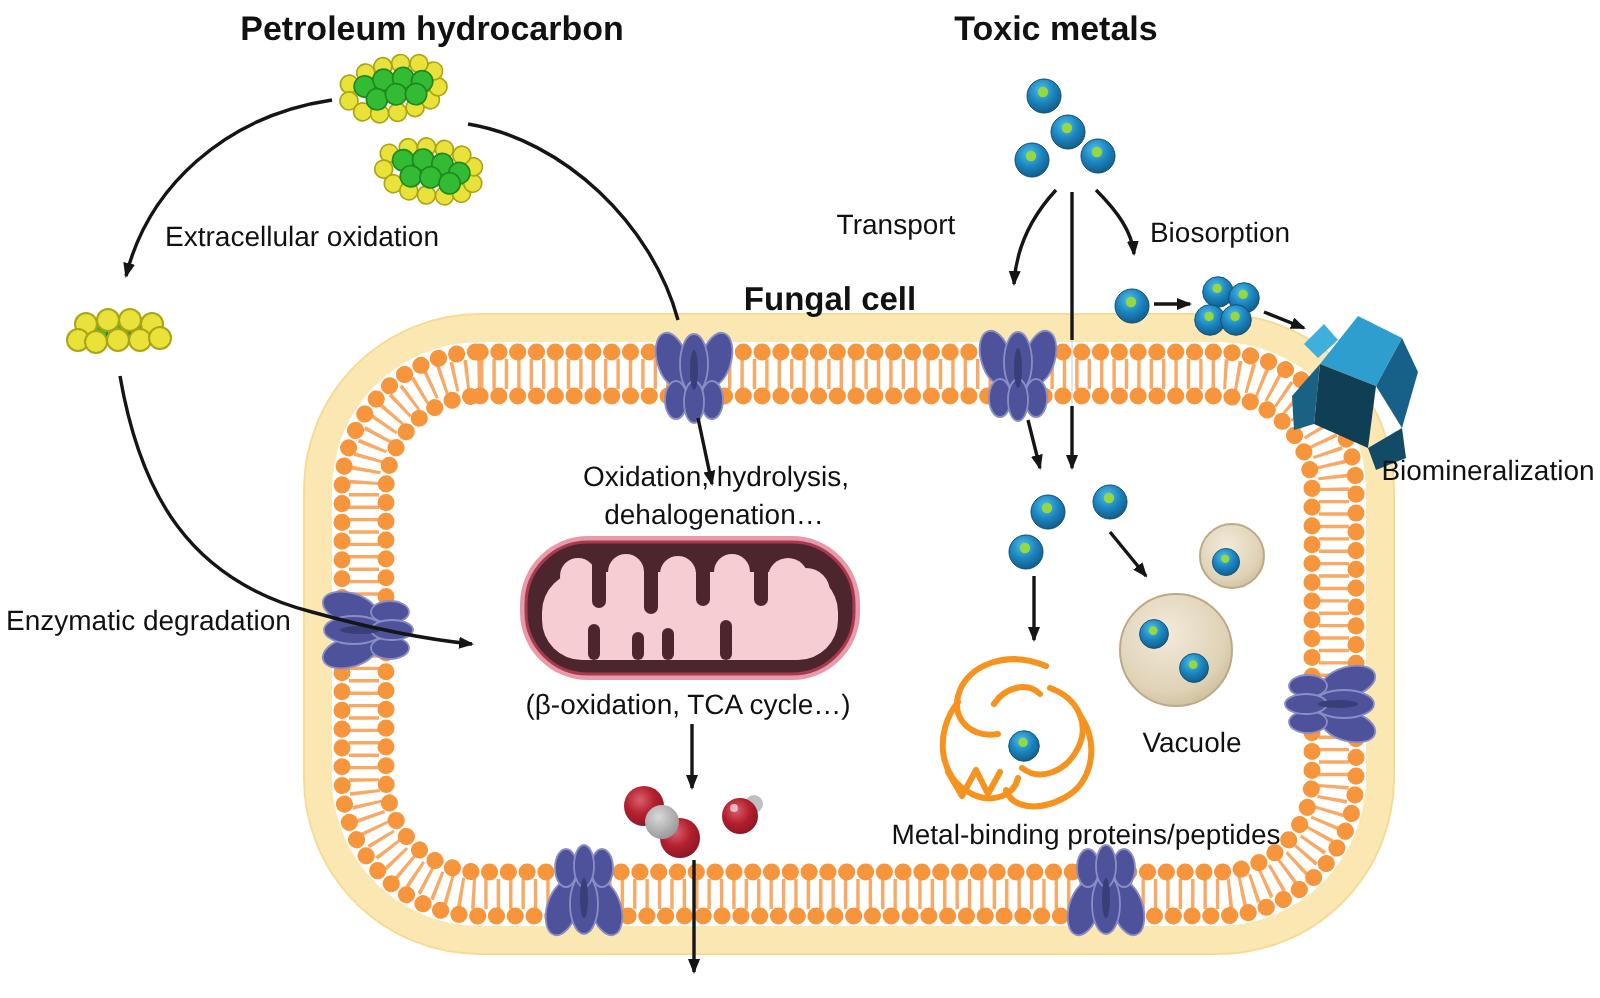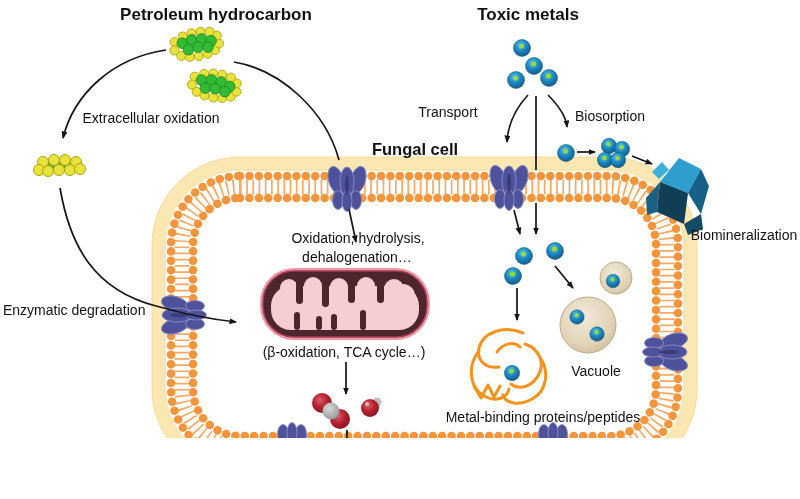--- a/index.html
+++ b/index.html
@@ -1,16 +1,16 @@
 <!DOCTYPE html>
 <html><head>
 <meta charset="utf-8">
 <style>
   html,body{margin:0;padding:0;background:#fff;}
-  .stage{width:800px;height:438px;position:relative;background:#22c55e;overflow:hidden;}
+  .stage{width:800px;height:499px;position:relative;background:#22c55e;overflow:hidden;}
   text{font-family:"Liberation Sans","DejaVu Sans",sans-serif;fill:#111;}
   .ttl{font-size:17px;font-weight:bold;}
   .cell-ttl{font-size:16.5px;font-weight:bold;}
   .lbl{font-size:14px;}
   .arrow{stroke:#151515;stroke-width:1.7;fill:none;}
   .ribbon{stroke:#F6921E;stroke-width:3;fill:none;stroke-linecap:round;stroke-linejoin:round;}
 </style>
 </head>
 <body>
 

